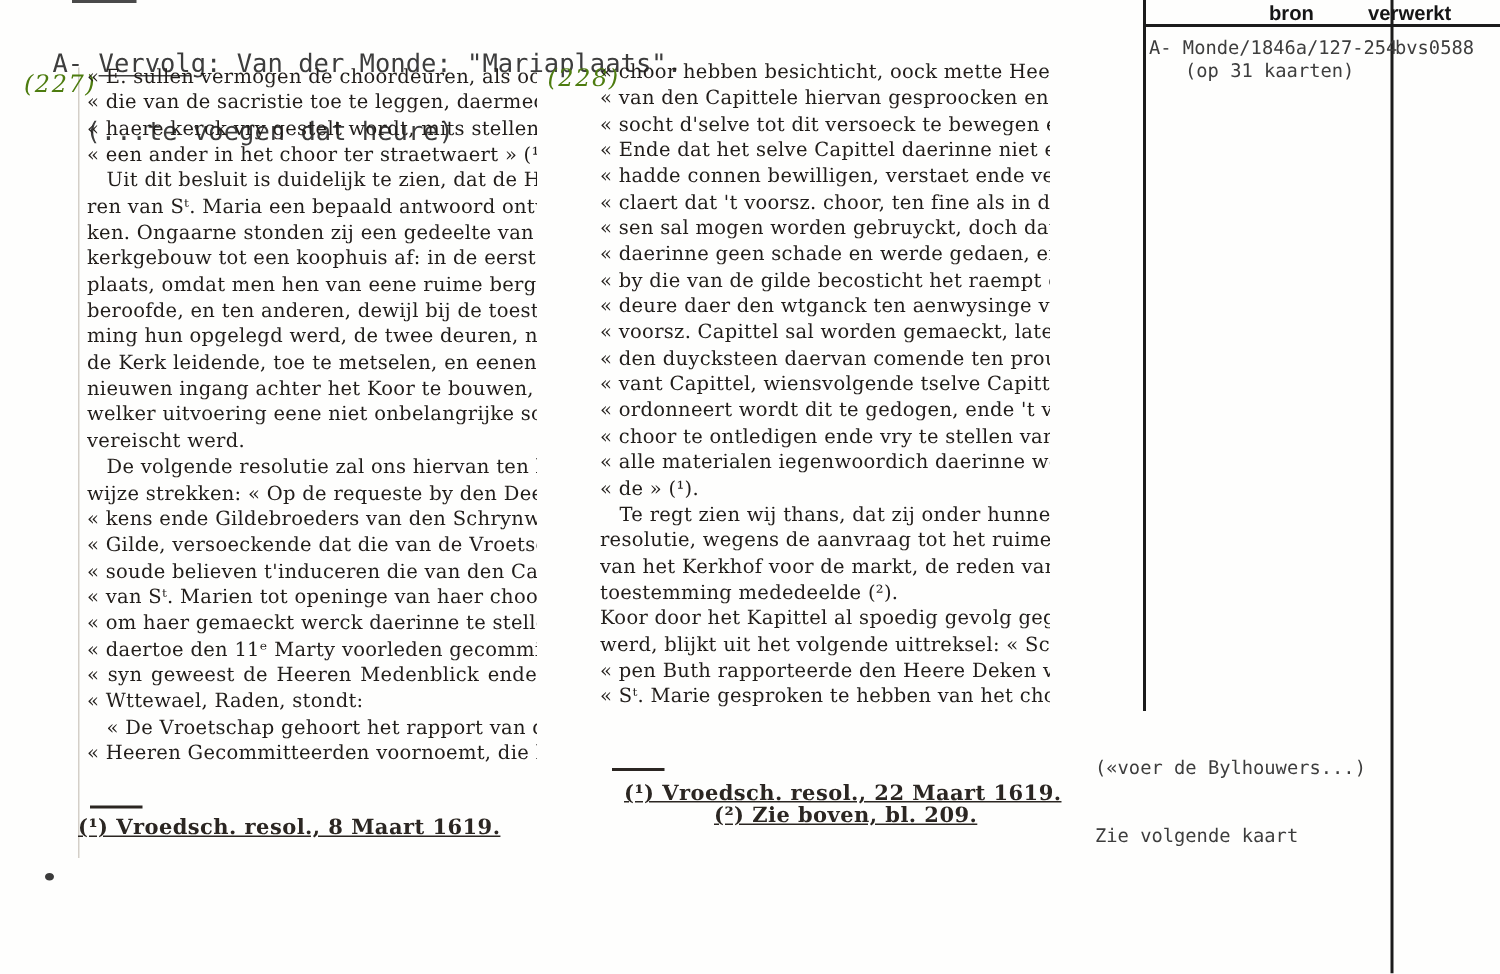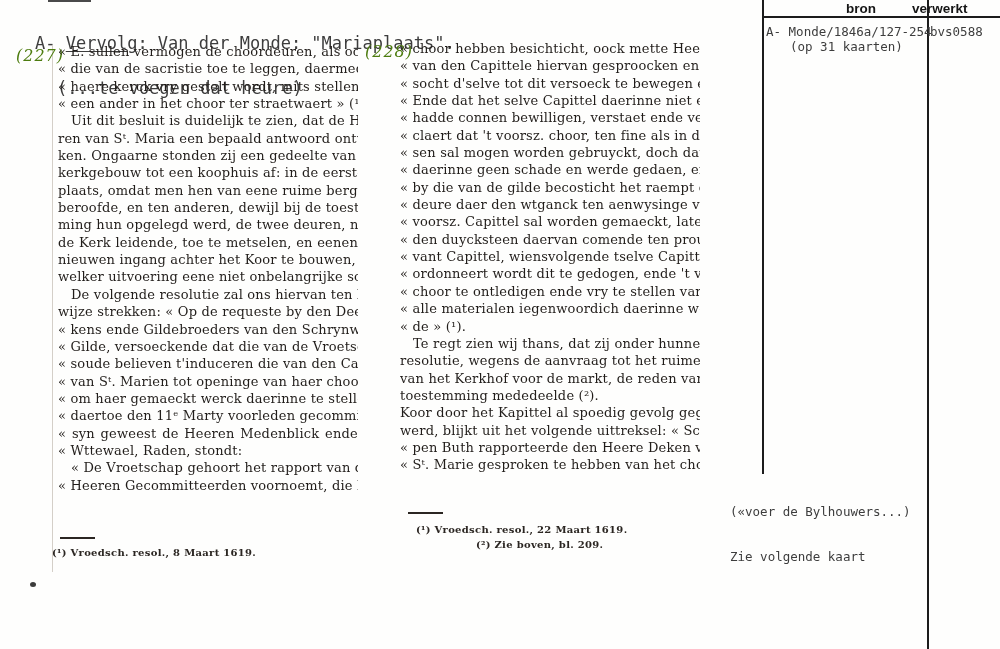--- a/index.html
+++ b/index.html
@@ -43,26 +43,27 @@
 
   .pagemark {
     font-style: italic;
     font-size: 16px;
     color: #4d7c0f;
     letter-spacing: 1px;
   }
 
   .fnrule { height: 1.6px; background: #2b2622; }
   .fn {
-    font-size: 10px;
+    font-size: 14px;
     color: #2b2622;
     font-weight: bold;
     letter-spacing: 0.3px;
     white-space: pre;
     line-height: 15px;
+    text-decoration: underline;
   }
 
   
   .vline { width: 1.6px; background: #1c1c1c; }
   .hline { height: 1.8px; background: #1c1c1c; }
 
   .colhead {
     font-family: "Liberation Sans", "DejaVu Sans", sans-serif;
     font-weight: bold;
     font-size: 13.5px;
@@ -96,20 +97,21 @@
     <div class="bline ind">Uit dit besluit is duidelijk te zien, dat de Hee-</div>
     <div class="bline">ren van Sᵗ. Maria een bepaald antwoord ontwe-</div>
     <div class="bline">ken. Ongaarne stonden zij een gedeelte van hun</div>
     <div class="bline">kerkgebouw tot een koophuis af: in de eerste</div>
     <div class="bline">plaats, omdat men hen van eene ruime bergplaats</div>
     <div class="bline">beroofde, en ten anderen, dewijl bij de toestem-</div>
     <div class="bline">ming hun opgelegd werd, de twee deuren, naar</div>
     <div class="bline">de Kerk leidende, toe te metselen, en eenen</div>
     <div class="bline">nieuwen ingang achter het Koor te bouwen, tot</div>
     <div class="bline">welker uitvoering eene niet onbelangrijke som</div>
+    <div class="bline nj">vereischt werd.</div>
     <div class="bline ind">De volgende resolutie zal ons hiervan ten be-</div>
     <div class="bline">wijze strekken:  « Op de requeste by den Deec-</div>
     <div class="bline">« kens ende Gildebroeders van den Schrynwerker</div>
     <div class="bline">« Gilde, versoeckende dat die van de Vroetschap</div>
     <div class="bline">« soude believen t'induceren die van den Capittel</div>
     <div class="bline">« van Sᵗ. Marien tot openinge van haer choor,</div>
     <div class="bline">« om haer gemaeckt werck daerinne te stellen,</div>
     <div class="bline">« daertoe den 11ᵉ Marty voorleden gecommitteert</div>
     <div class="bline">« syn geweest de Heeren Medenblick ende</div>
     <div class="bline nj">« Wttewael, Raden, stondt:</div>

